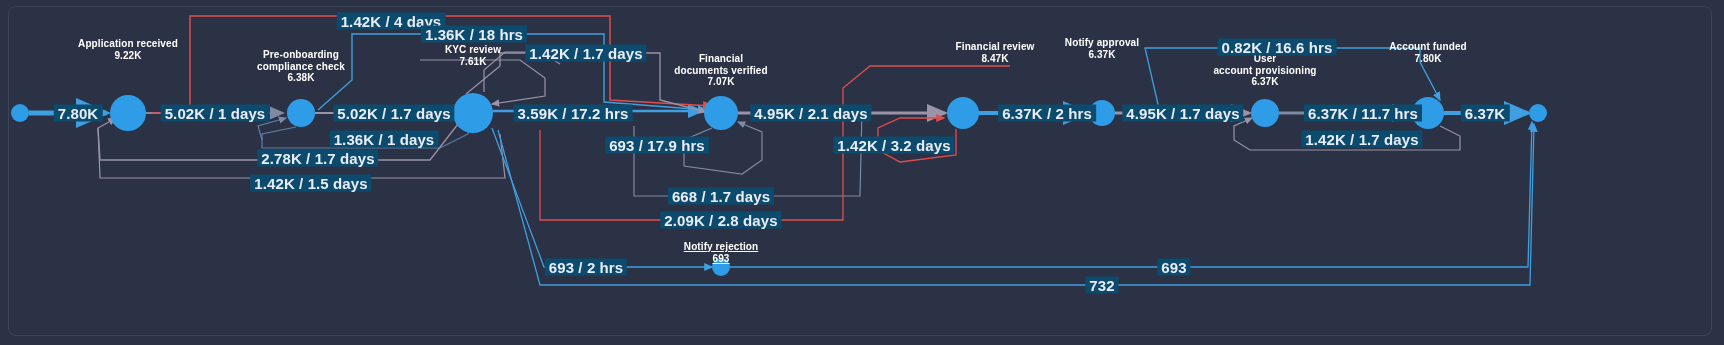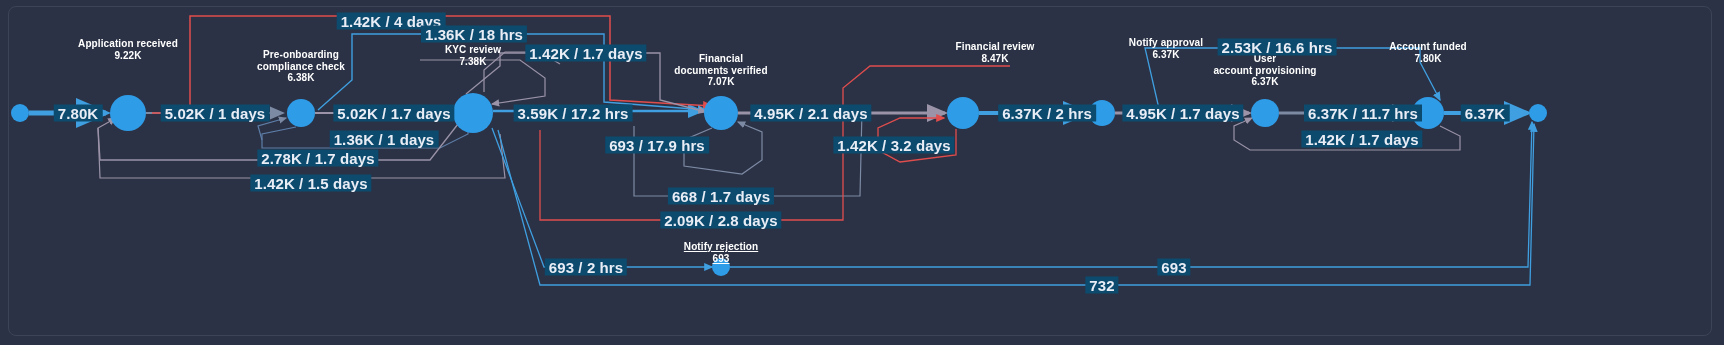--- a/index.html
+++ b/index.html
@@ -158,31 +158,31 @@
       <div class="node-label" style="left: 128px; top: 38px;">
         <div>Application received</div>
         <div class="node-count">9.22K</div>
       </div>
       <div class="node-label" style="left: 301px; top: 49px;">
         <div>Pre-onboarding<br>compliance check</div>
         <div class="node-count">6.38K</div>
       </div>
       <div class="node-label" style="left: 473px; top: 44px;">
         <div>KYC review</div>
-        <div class="node-count">7.38K</div>
+        <div class="node-count">7.61K</div>
       </div>
       <div class="node-label" style="left: 721px; top: 53px;">
         <div>Financial<br>documents verified</div>
         <div class="node-count">7.07K</div>
       </div>
       <div class="node-label" style="left: 963px; top: 41px; margin-left: 32px;">
         <div>Financial review</div>
         <div class="node-count">8.47K</div>
       </div>
-      <div class="node-label" style="left: 1166px; top: 37px; text-align: center;">
+      <div class="node-label" style="left: 1102px; top: 37px; text-align: center;">
         <div>Notify approval</div>
         <div class="node-count">6.37K</div>
       </div>
       <div class="node-label" style="left: 1265px; top: 53px;">
         <div>User<br>account provisioning</div>
         <div class="node-count">6.37K</div>
       </div>
       <div class="node-label" style="left: 1428px; top: 41px;">
         <div>Account funded</div>
         <div class="node-count">7.80K</div>
@@ -196,21 +196,21 @@
       <div class="edge-label" style="left: 394px; top: 113px;">5.02K / 1.7 days</div>
       <div class="edge-label" style="left: 573px; top: 113px;">3.59K / 17.2 hrs</div>
       <div class="edge-label" style="left: 811px; top: 113px; text-align: right;">4.95K / 2.1 days</div>
       <div class="edge-label" style="left: 1047px; top: 113px;">6.37K / 2 hrs</div>
       <div class="edge-label" style="left: 1183px; top: 113px;">4.95K / 1.7 days</div>
       <div class="edge-label" style="left: 1363px; top: 113px;">6.37K / 11.7 hrs</div>
       <div class="edge-label" style="left: 1485px; top: 113px;">6.37K</div>
       <div class="edge-label" style="left: 391px; top: 21px;">1.42K / 4 days</div>
       <div class="edge-label" style="left: 474px; top: 34px;">1.36K / 18 hrs</div>
       <div class="edge-label" style="left: 586px; top: 53px;">1.42K / 1.7 days</div>
-      <div class="edge-label" style="left: 1277px; top: 47px;">2.53K / 16.6 hrs</div>
+      <div class="edge-label" style="left: 1277px; top: 47px;">0.82K / 16.6 hrs</div>
       <div class="edge-label" style="left: 384px; top: 139px;">1.36K / 1 days</div>
       <div class="edge-label" style="left: 318px; top: 158px;">2.78K / 1.7 days</div>
       <div class="edge-label" style="left: 311px; top: 183px;">1.42K / 1.5 days</div>
       <div class="edge-label" style="left: 657px; top: 145px; text-align: center;">693 / 17.9 hrs</div>
       <div class="edge-label" style="left: 894px; top: 145px;">1.42K / 3.2 days</div>
       <div class="edge-label" style="left: 1362px; top: 139px;">1.42K / 1.7 days</div>
       <div class="edge-label" style="left: 721px; top: 196px;">668 / 1.7 days</div>
       <div class="edge-label" style="left: 721px; top: 220px;">2.09K / 2.8 days</div>
       <div class="edge-label" style="left: 586px; top: 267px;">693 / 2 hrs</div>
       <div class="edge-label" style="left: 1174px; top: 267px;">693</div>

